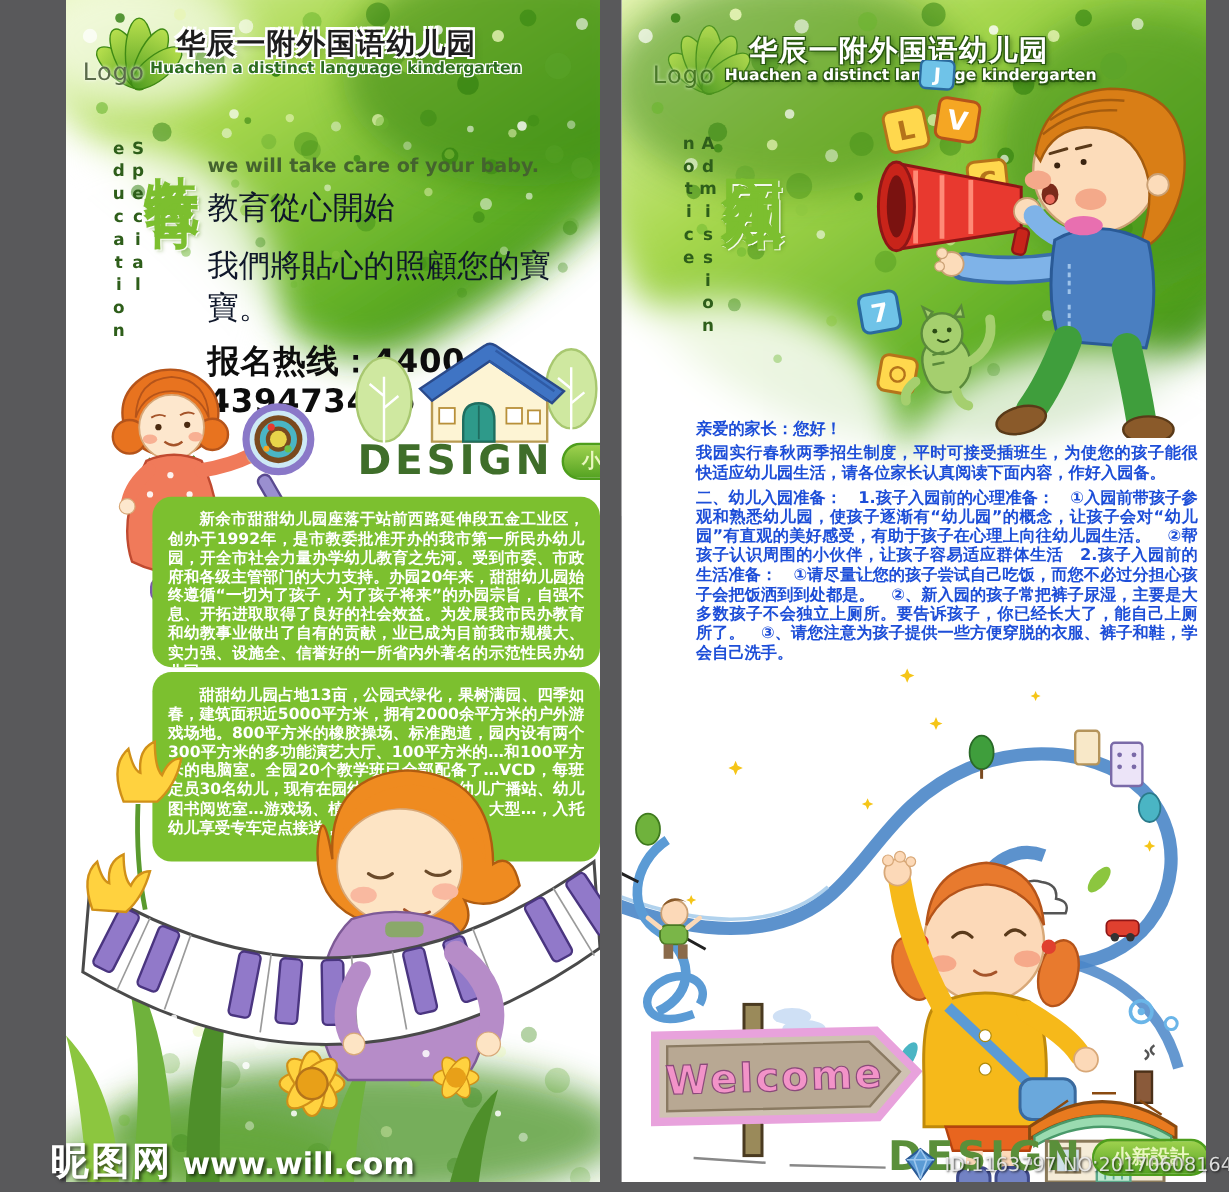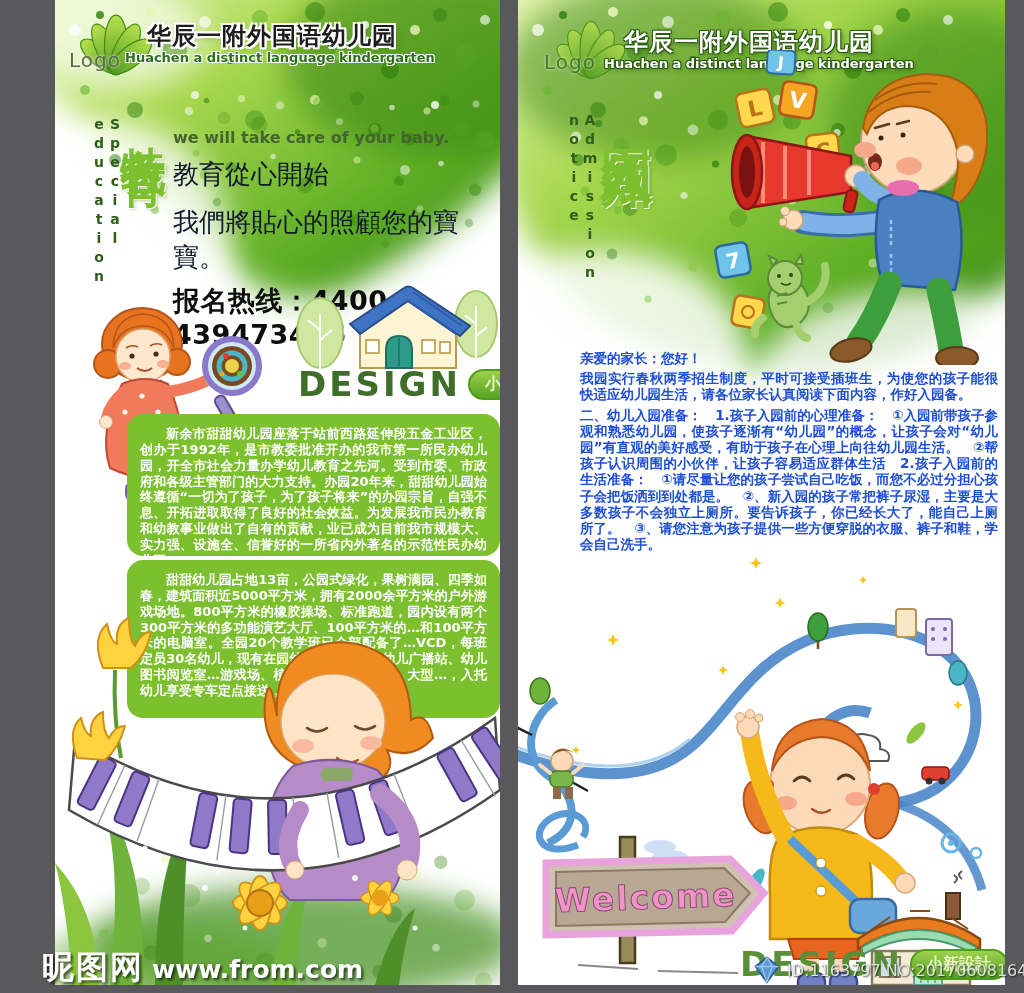--- a/index.html
+++ b/index.html
@@ -544,21 +544,21 @@
     </svg>
 
     <div class="design-row" style="left:222px;top:944px;z-index:3">
       <span class="design-word" style="color:#5a8f3a">DESIGN</span>
       <span class="design-badge">小新設計</span>
     </div>
   </div>
 
   <div class="wm-left">
     <span class="wm-site">昵图网</span>
-    <span class="wm-url">www.from.com</span>
+    <span class="wm-url">www.will.com</span>
   </div>
   <div class="wm-right">
     <svg width="30" height="30" viewBox="0 0 34 34">
       <path d="M17,3 L30,13 L17,31 L4,13 Z" fill="#5b9bd5" stroke="#2a5a96" stroke-width="2"></path>
       <path d="M4,13 L30,13 M17,3 L11,13 L17,31 M17,3 L23,13 L17,31" stroke="#9cc6ee" stroke-width="1.5" fill="none"></path>
     </svg>
     <span class="wm-id">ID:1163797 NO:20170608164924149031</span>
   </div>
 
 </div>

